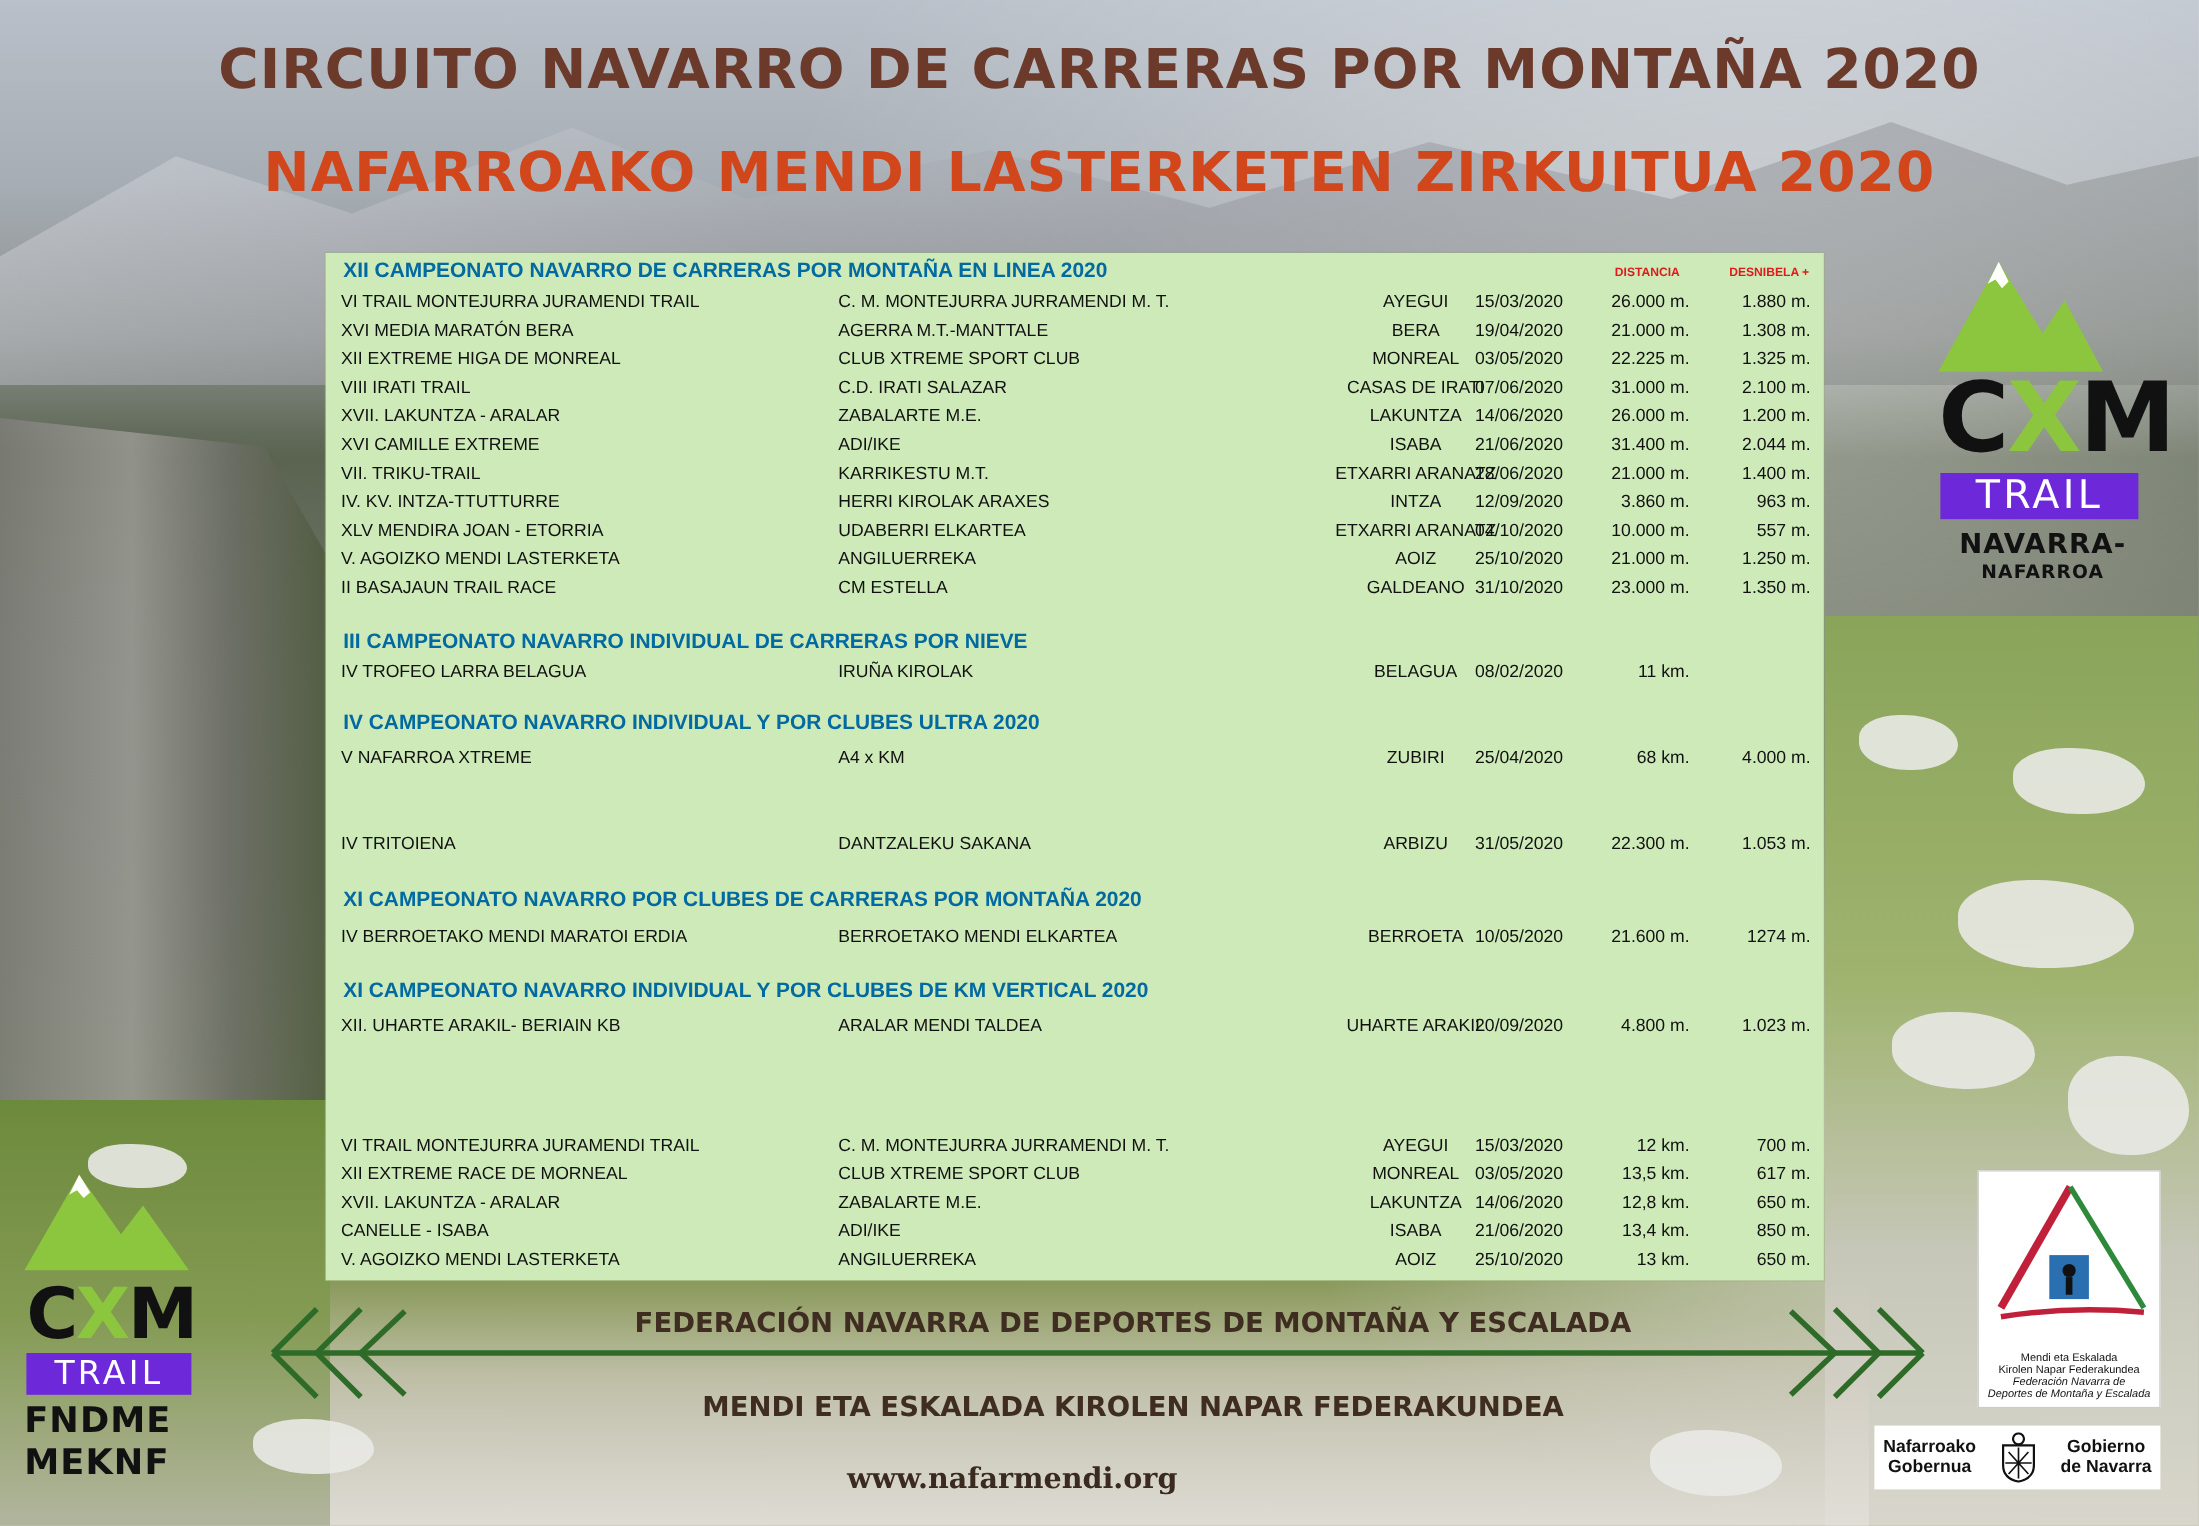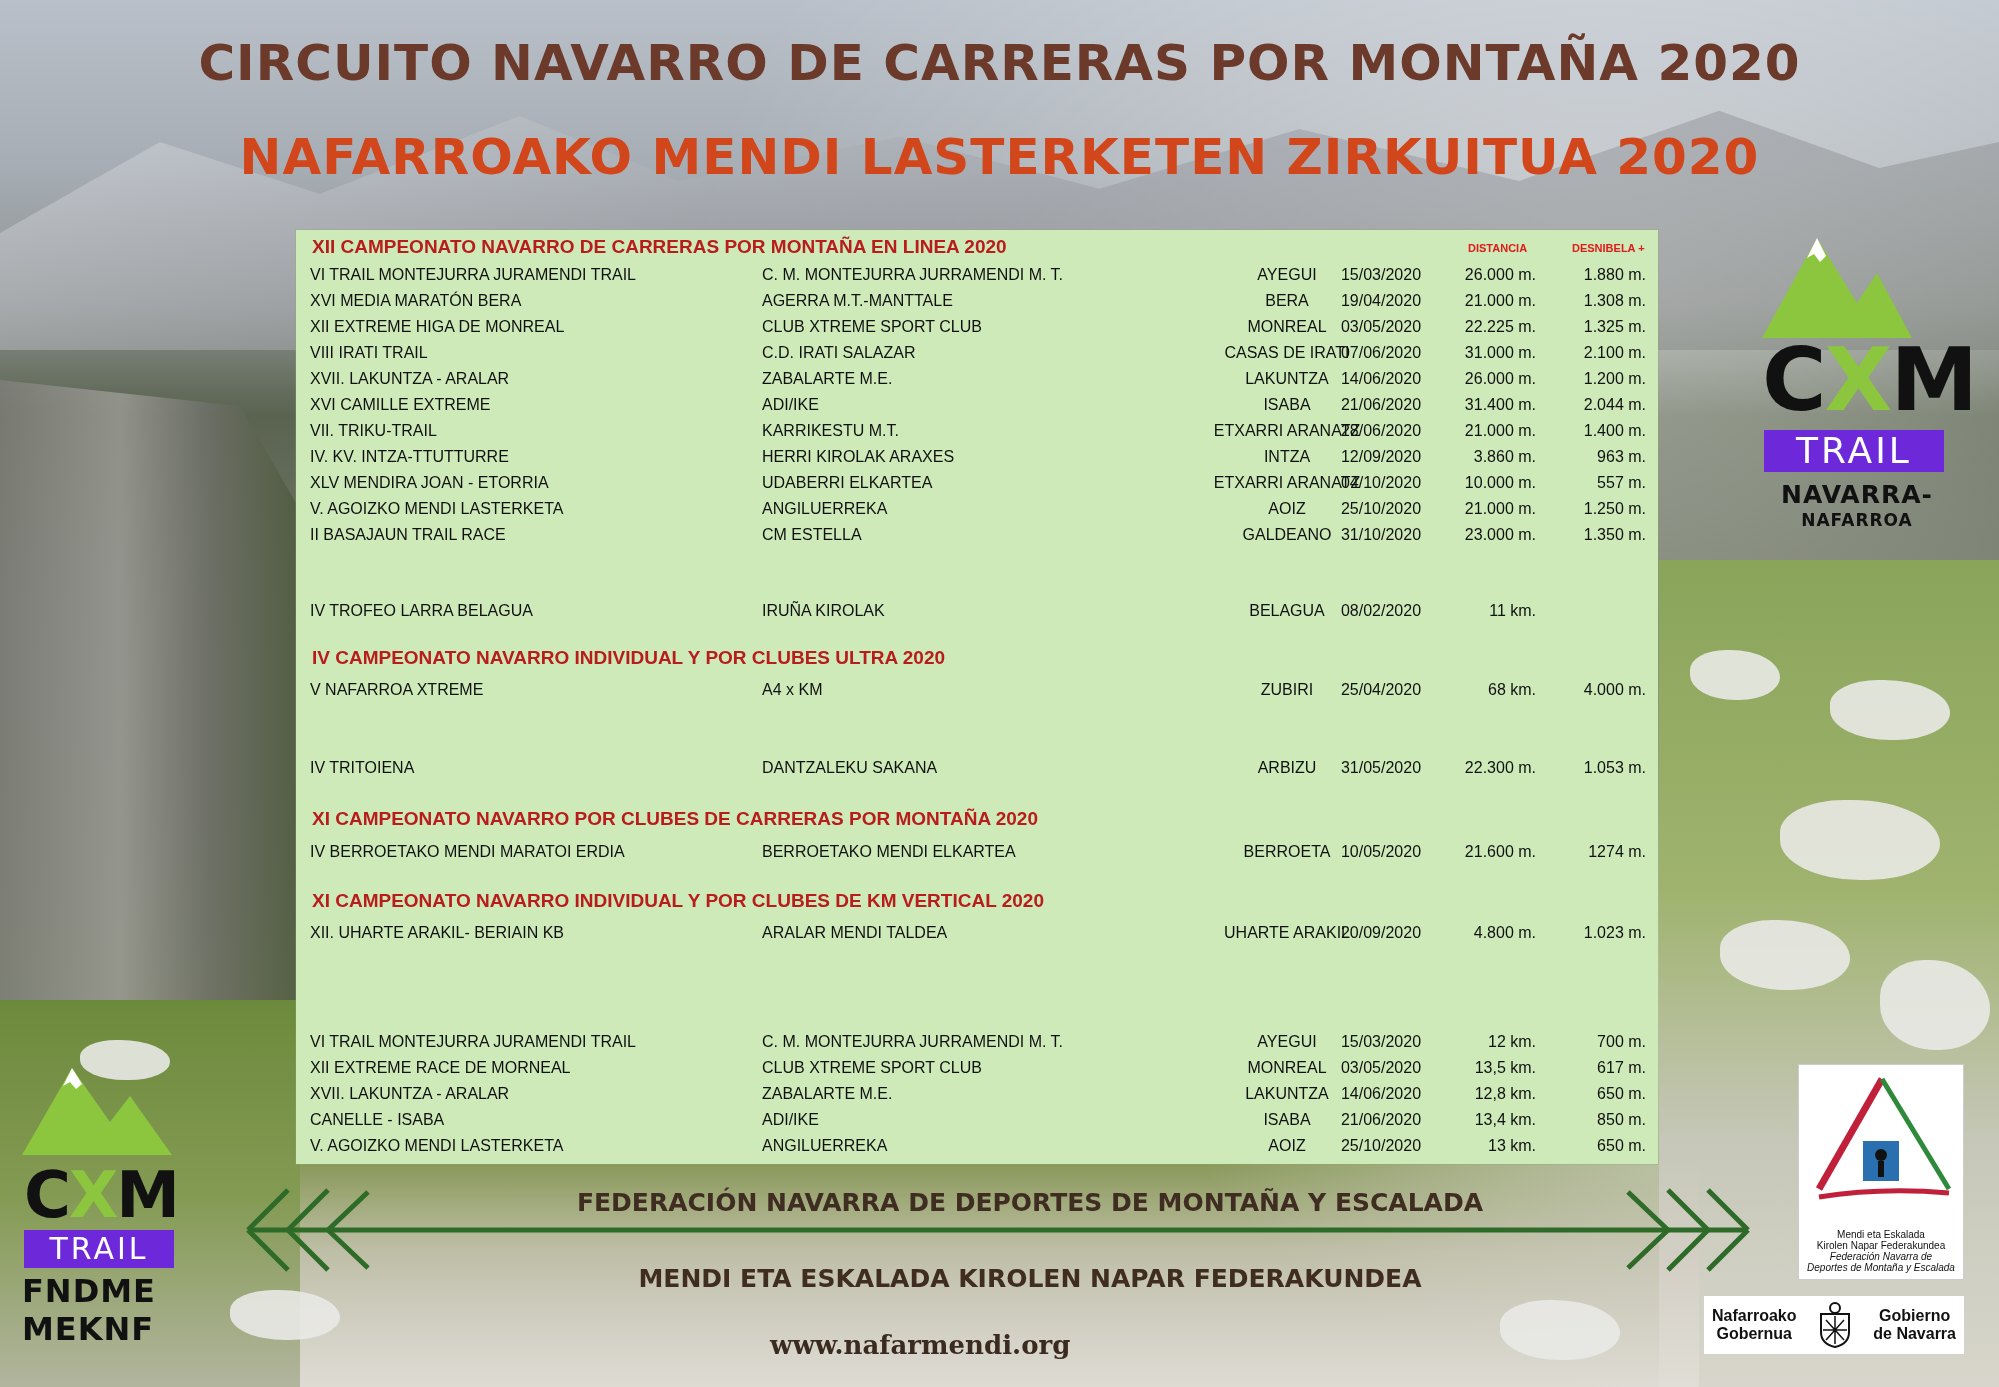--- a/index.html
+++ b/index.html
@@ -49,21 +49,21 @@
     font-family: "DejaVu Sans", sans-serif; font-weight: bold; font-size: 50px;
     color: #d2461b; letter-spacing: 1px;
   }
 
   .panel {
     position: absolute; left: 296px; top: 230px; width: 1362px; height: 934px;
     background: #cdeab8;
     box-shadow: 0 0 0 1px rgba(140,170,110,0.3);
   }
   .sec-head {
-    position: absolute; left: 16px; font-weight: bold; font-size: 19px; color: #b91c1c;
+    position: absolute; left: 16px; font-weight: bold; font-size: 19px; color: #0369a1;
     font-family: "Liberation Sans", sans-serif;
   }
   .col-head {
     position: absolute; top: 12px; font-size: 11px; color: #e01a1a; font-weight: bold;
   }
   .row {
     position: absolute; left: 0; width: 100%; height: 22px; font-size: 16px; color: #111;
     font-family: "Liberation Sans", sans-serif;
   }
   .row span { position: absolute; top: 0; white-space: nowrap; }
@@ -223,20 +223,21 @@
       <div class="row" style="top: 296px;">
         <span class="c-name">II BASAJAUN TRAIL RACE</span>
         <span class="c-club">CM ESTELLA</span>
         <span class="c-place">GALDEANO</span>
         <span class="c-date">31/10/2020</span>
         <span class="c-dist">23.000 m.</span>
         <span class="c-elev">1.350 m.</span>
       </div>
     </div>
 
+  <div class="sec-head" style="top:343px;">III CAMPEONATO NAVARRO INDIVIDUAL DE CARRERAS POR NIEVE</div>
   <div id="sec1">
       <div class="row" style="top: 372px;">
         <span class="c-name">IV TROFEO LARRA BELAGUA</span>
         <span class="c-club">IRUÑA KIROLAK</span>
         <span class="c-place">BELAGUA</span>
         <span class="c-date">08/02/2020</span>
         <span class="c-dist">11 km.</span>
         <span class="c-elev"></span>
       </div>
     </div>

